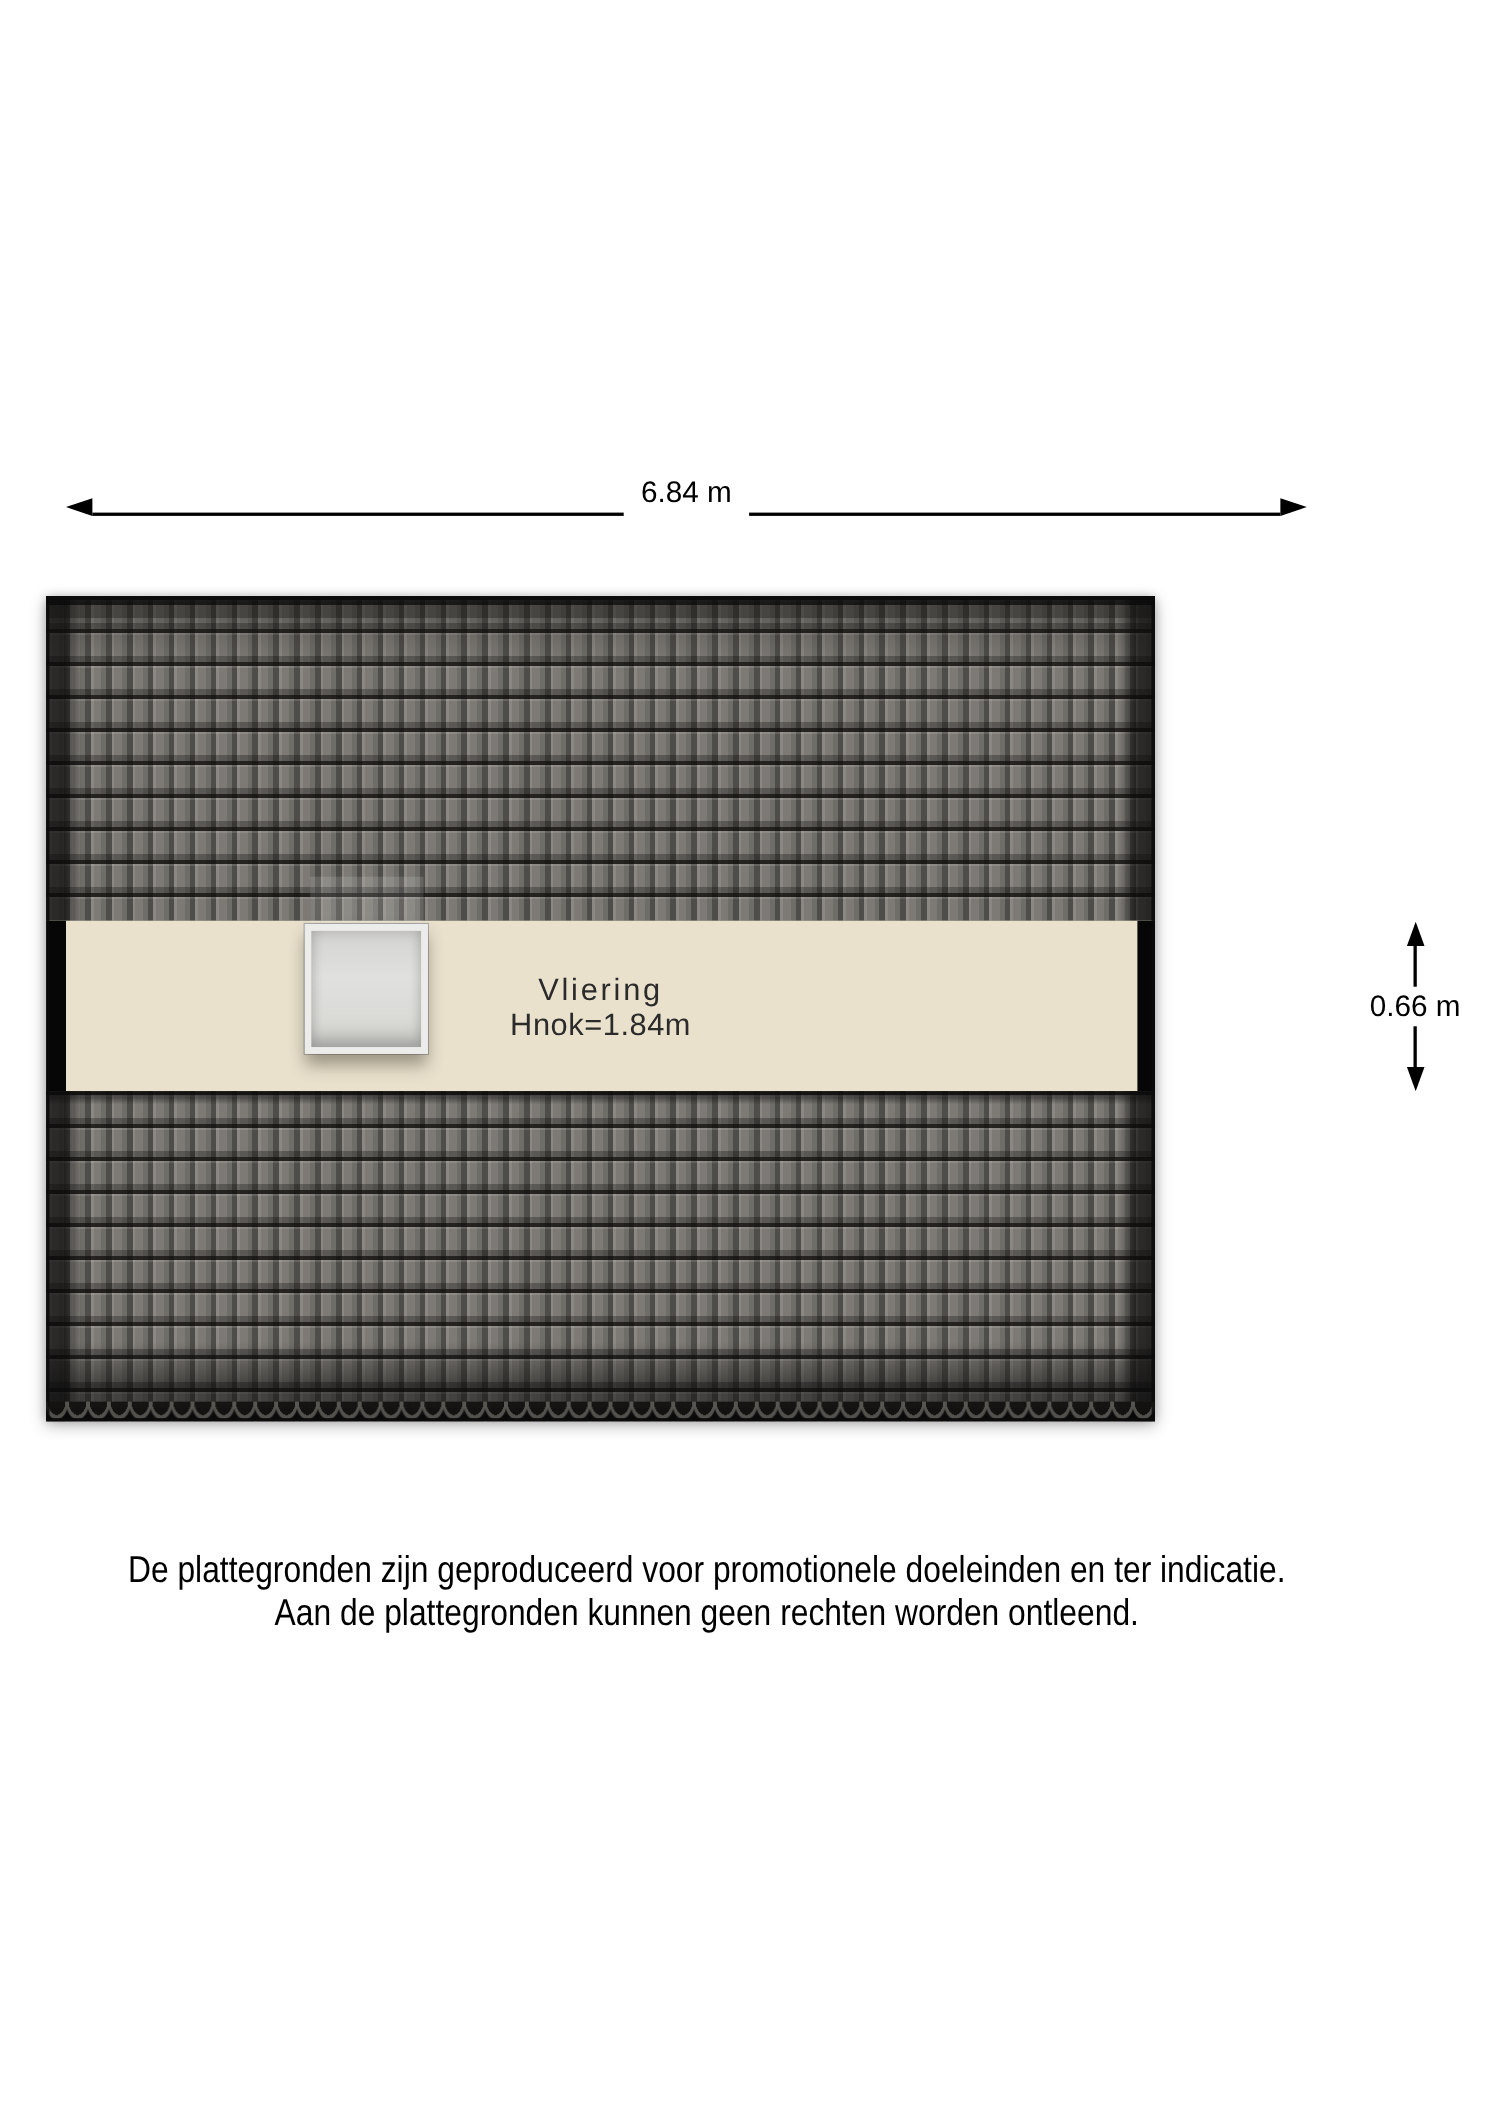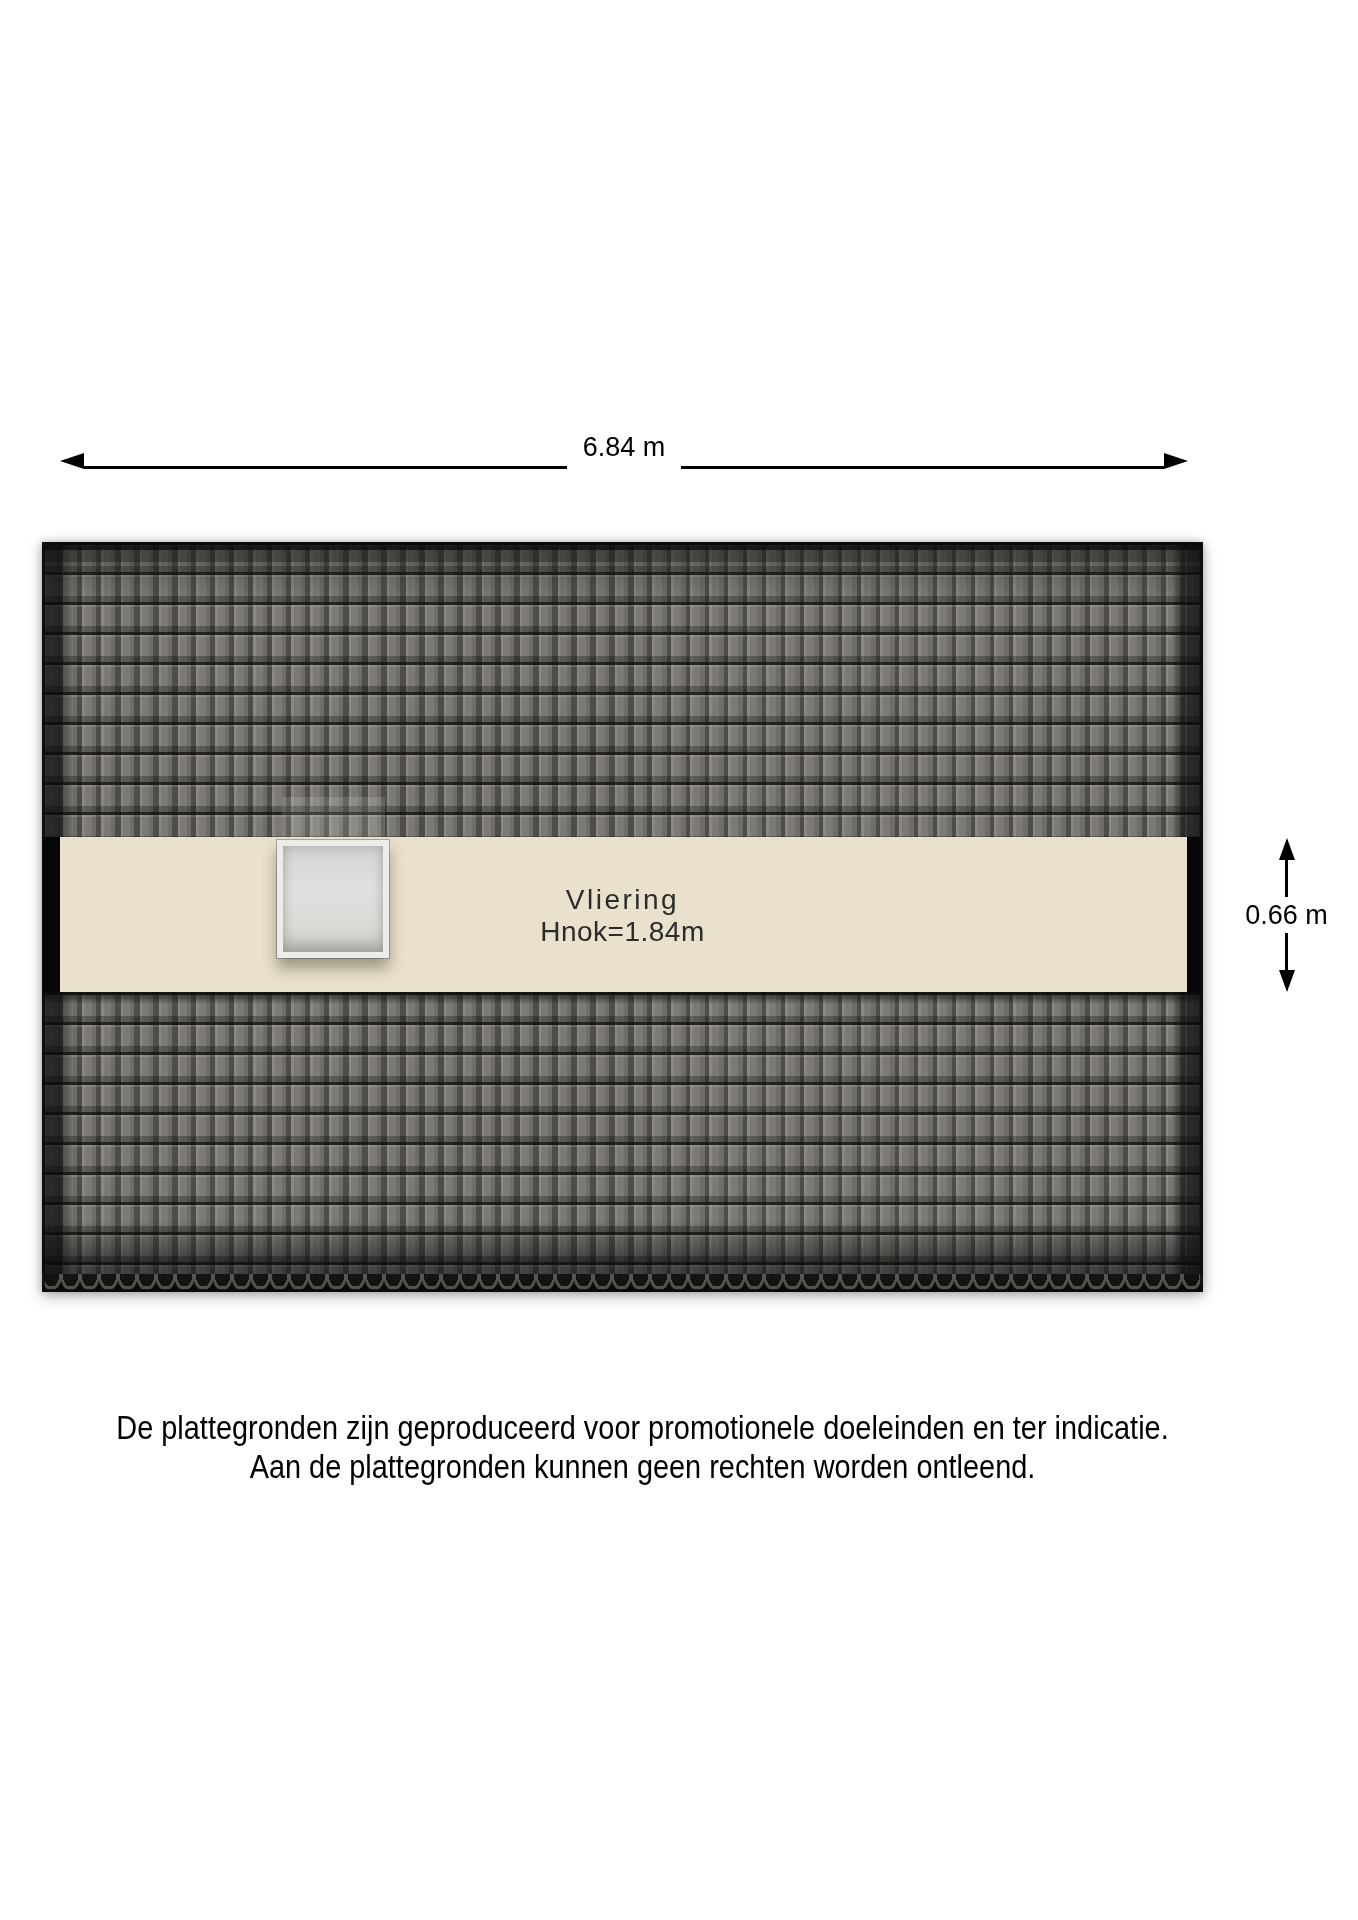--- a/index.html
+++ b/index.html
@@ -25,21 +25,21 @@
     width:0;height:0;border-top:8px solid transparent;border-bottom:8px solid transparent;
     border-right:24px solid var(--dimension-black,#000);
   }
   .arrow-right{
     width:0;height:0;border-top:8px solid transparent;border-bottom:8px solid transparent;
     border-left:24px solid var(--dimension-black,#000);
   }
 
   
   .roof{
-    position:absolute;left:42px;top:542px;width:1161px;height:750px;
+    position:absolute;left:42px;top:542px;width:1008px;height:750px;
     box-shadow:0 4px 14px rgba(0,0,0,0.30), 0 0 8px rgba(0,0,0,0.18);
   }
   .roof::after{ 
     content:"";position:absolute;inset:0;pointer-events:none;
     box-shadow:inset 0 0 0 3px rgba(12,12,12,0.85);
   }
   .tiles{
     position:absolute;left:0;right:0;
     background-color:var(--tile-gray,#7b7974);
     background-image:

